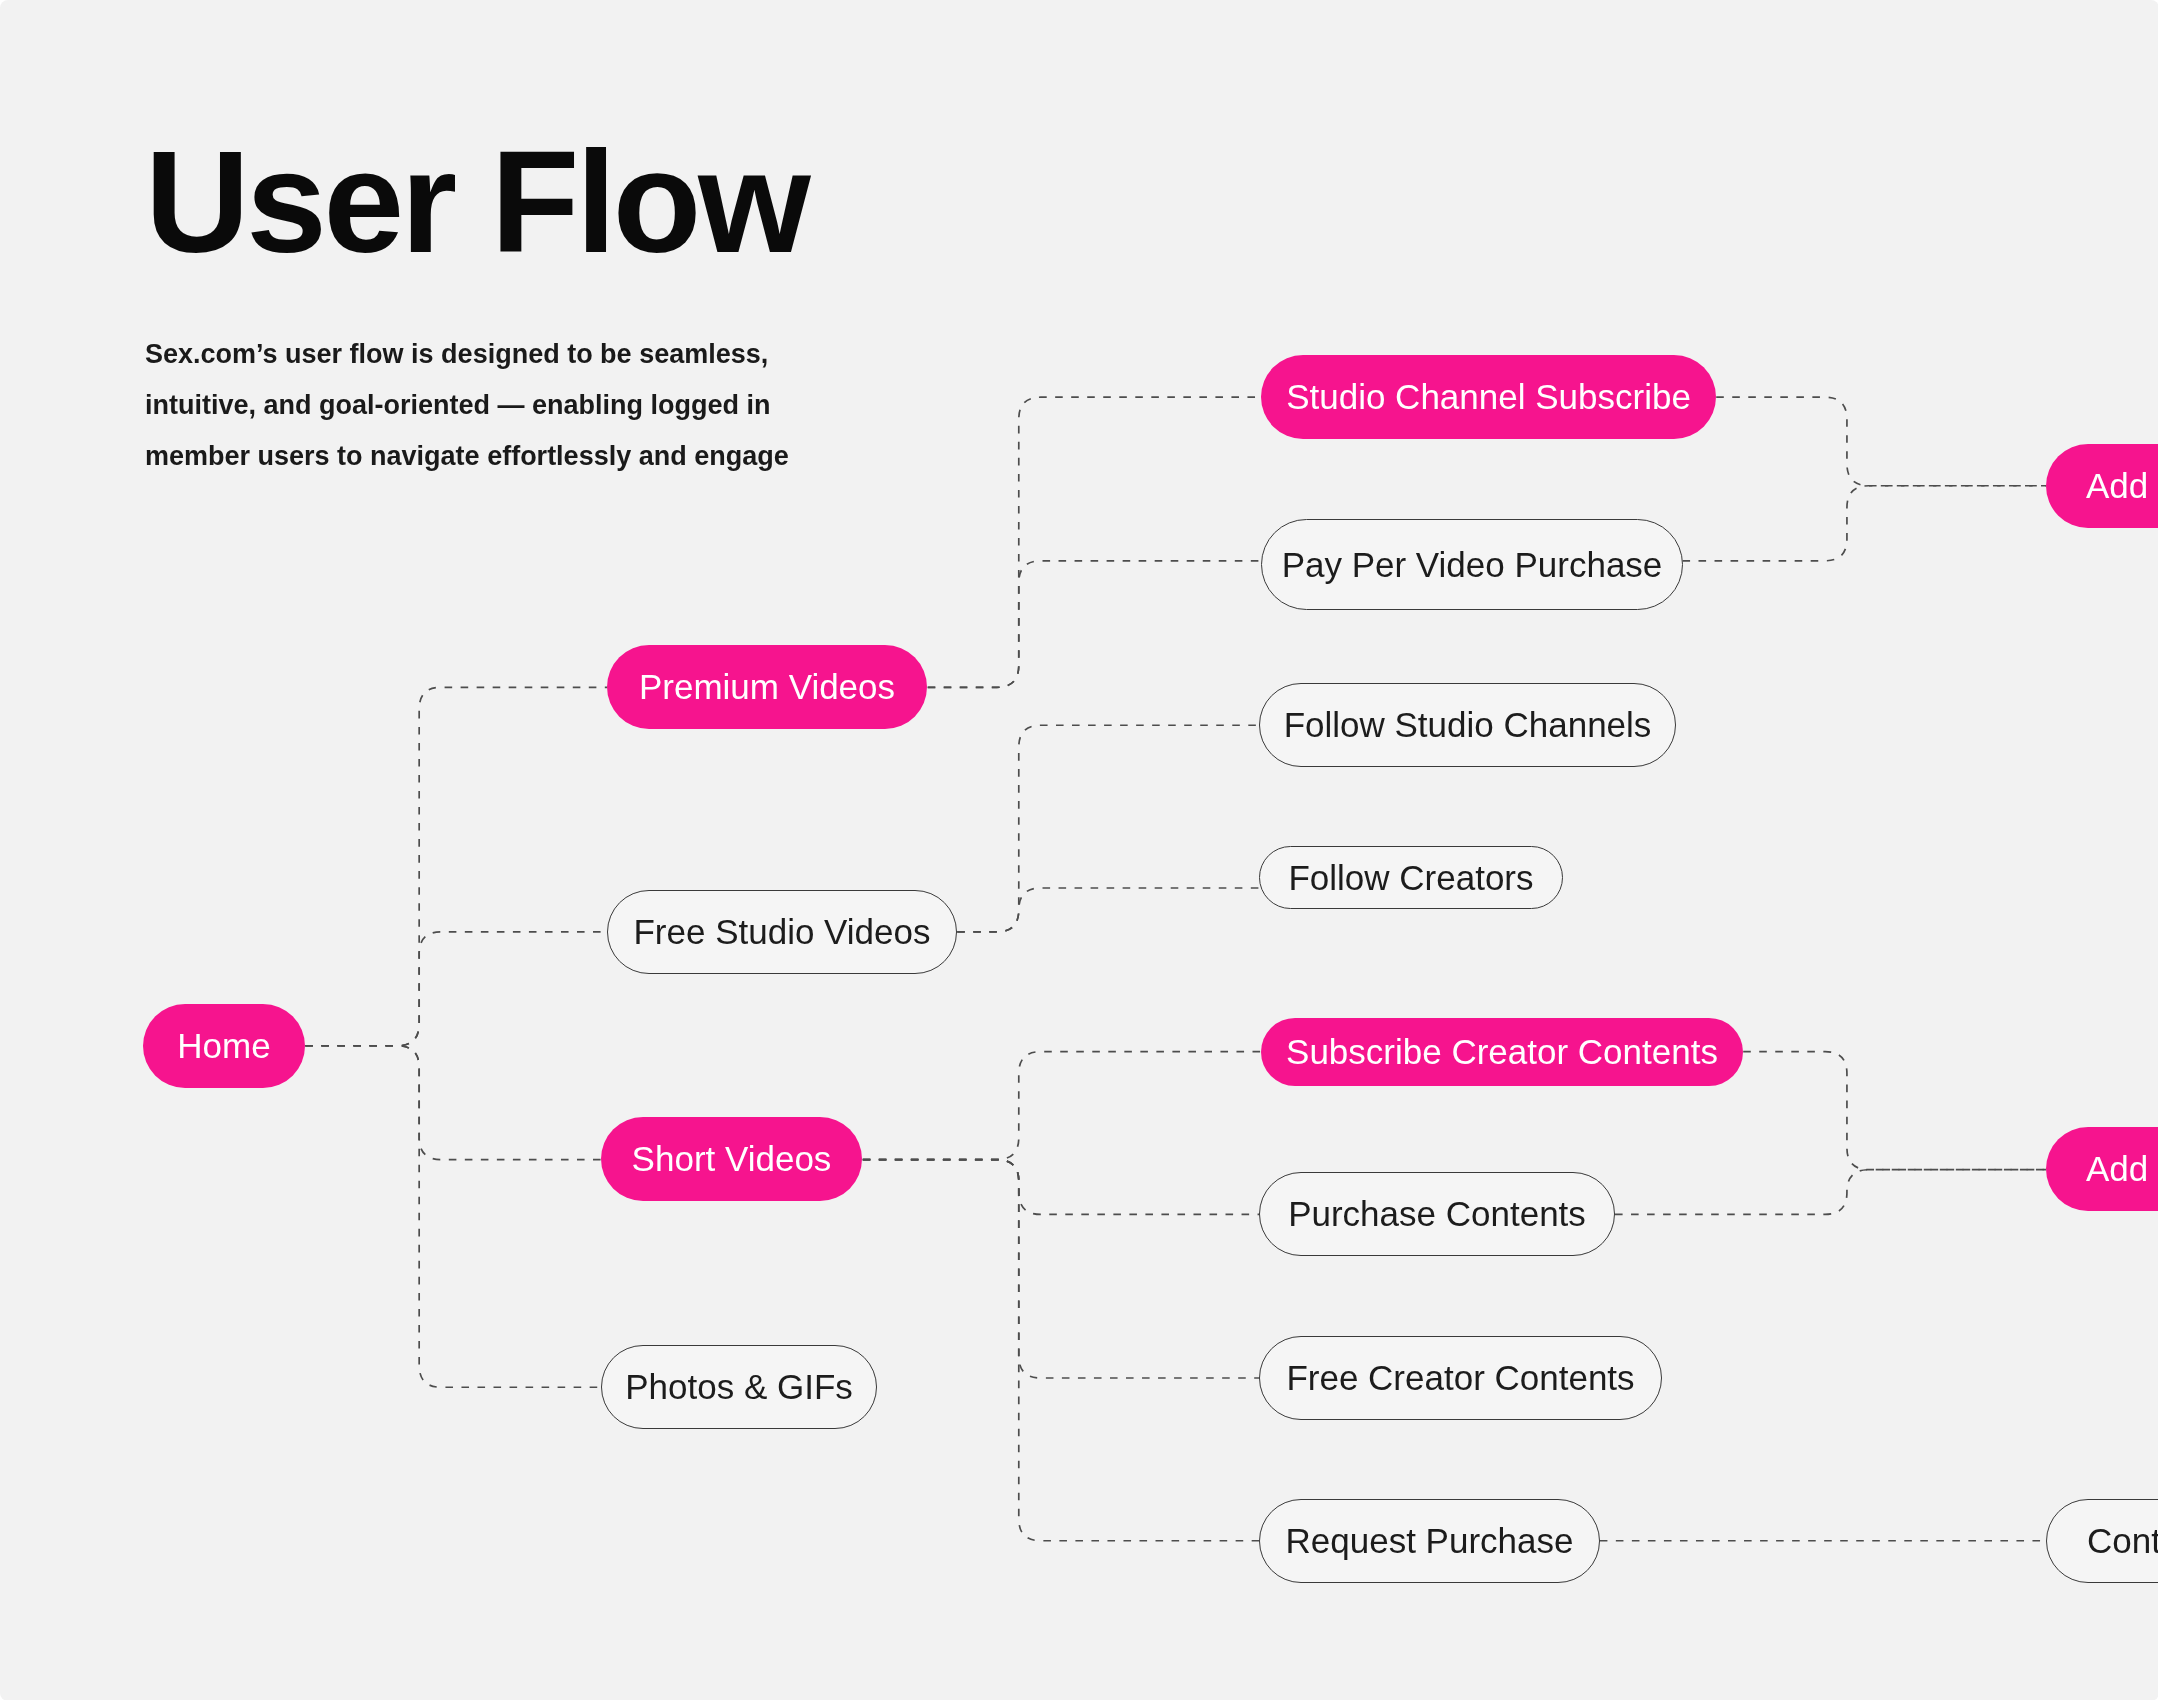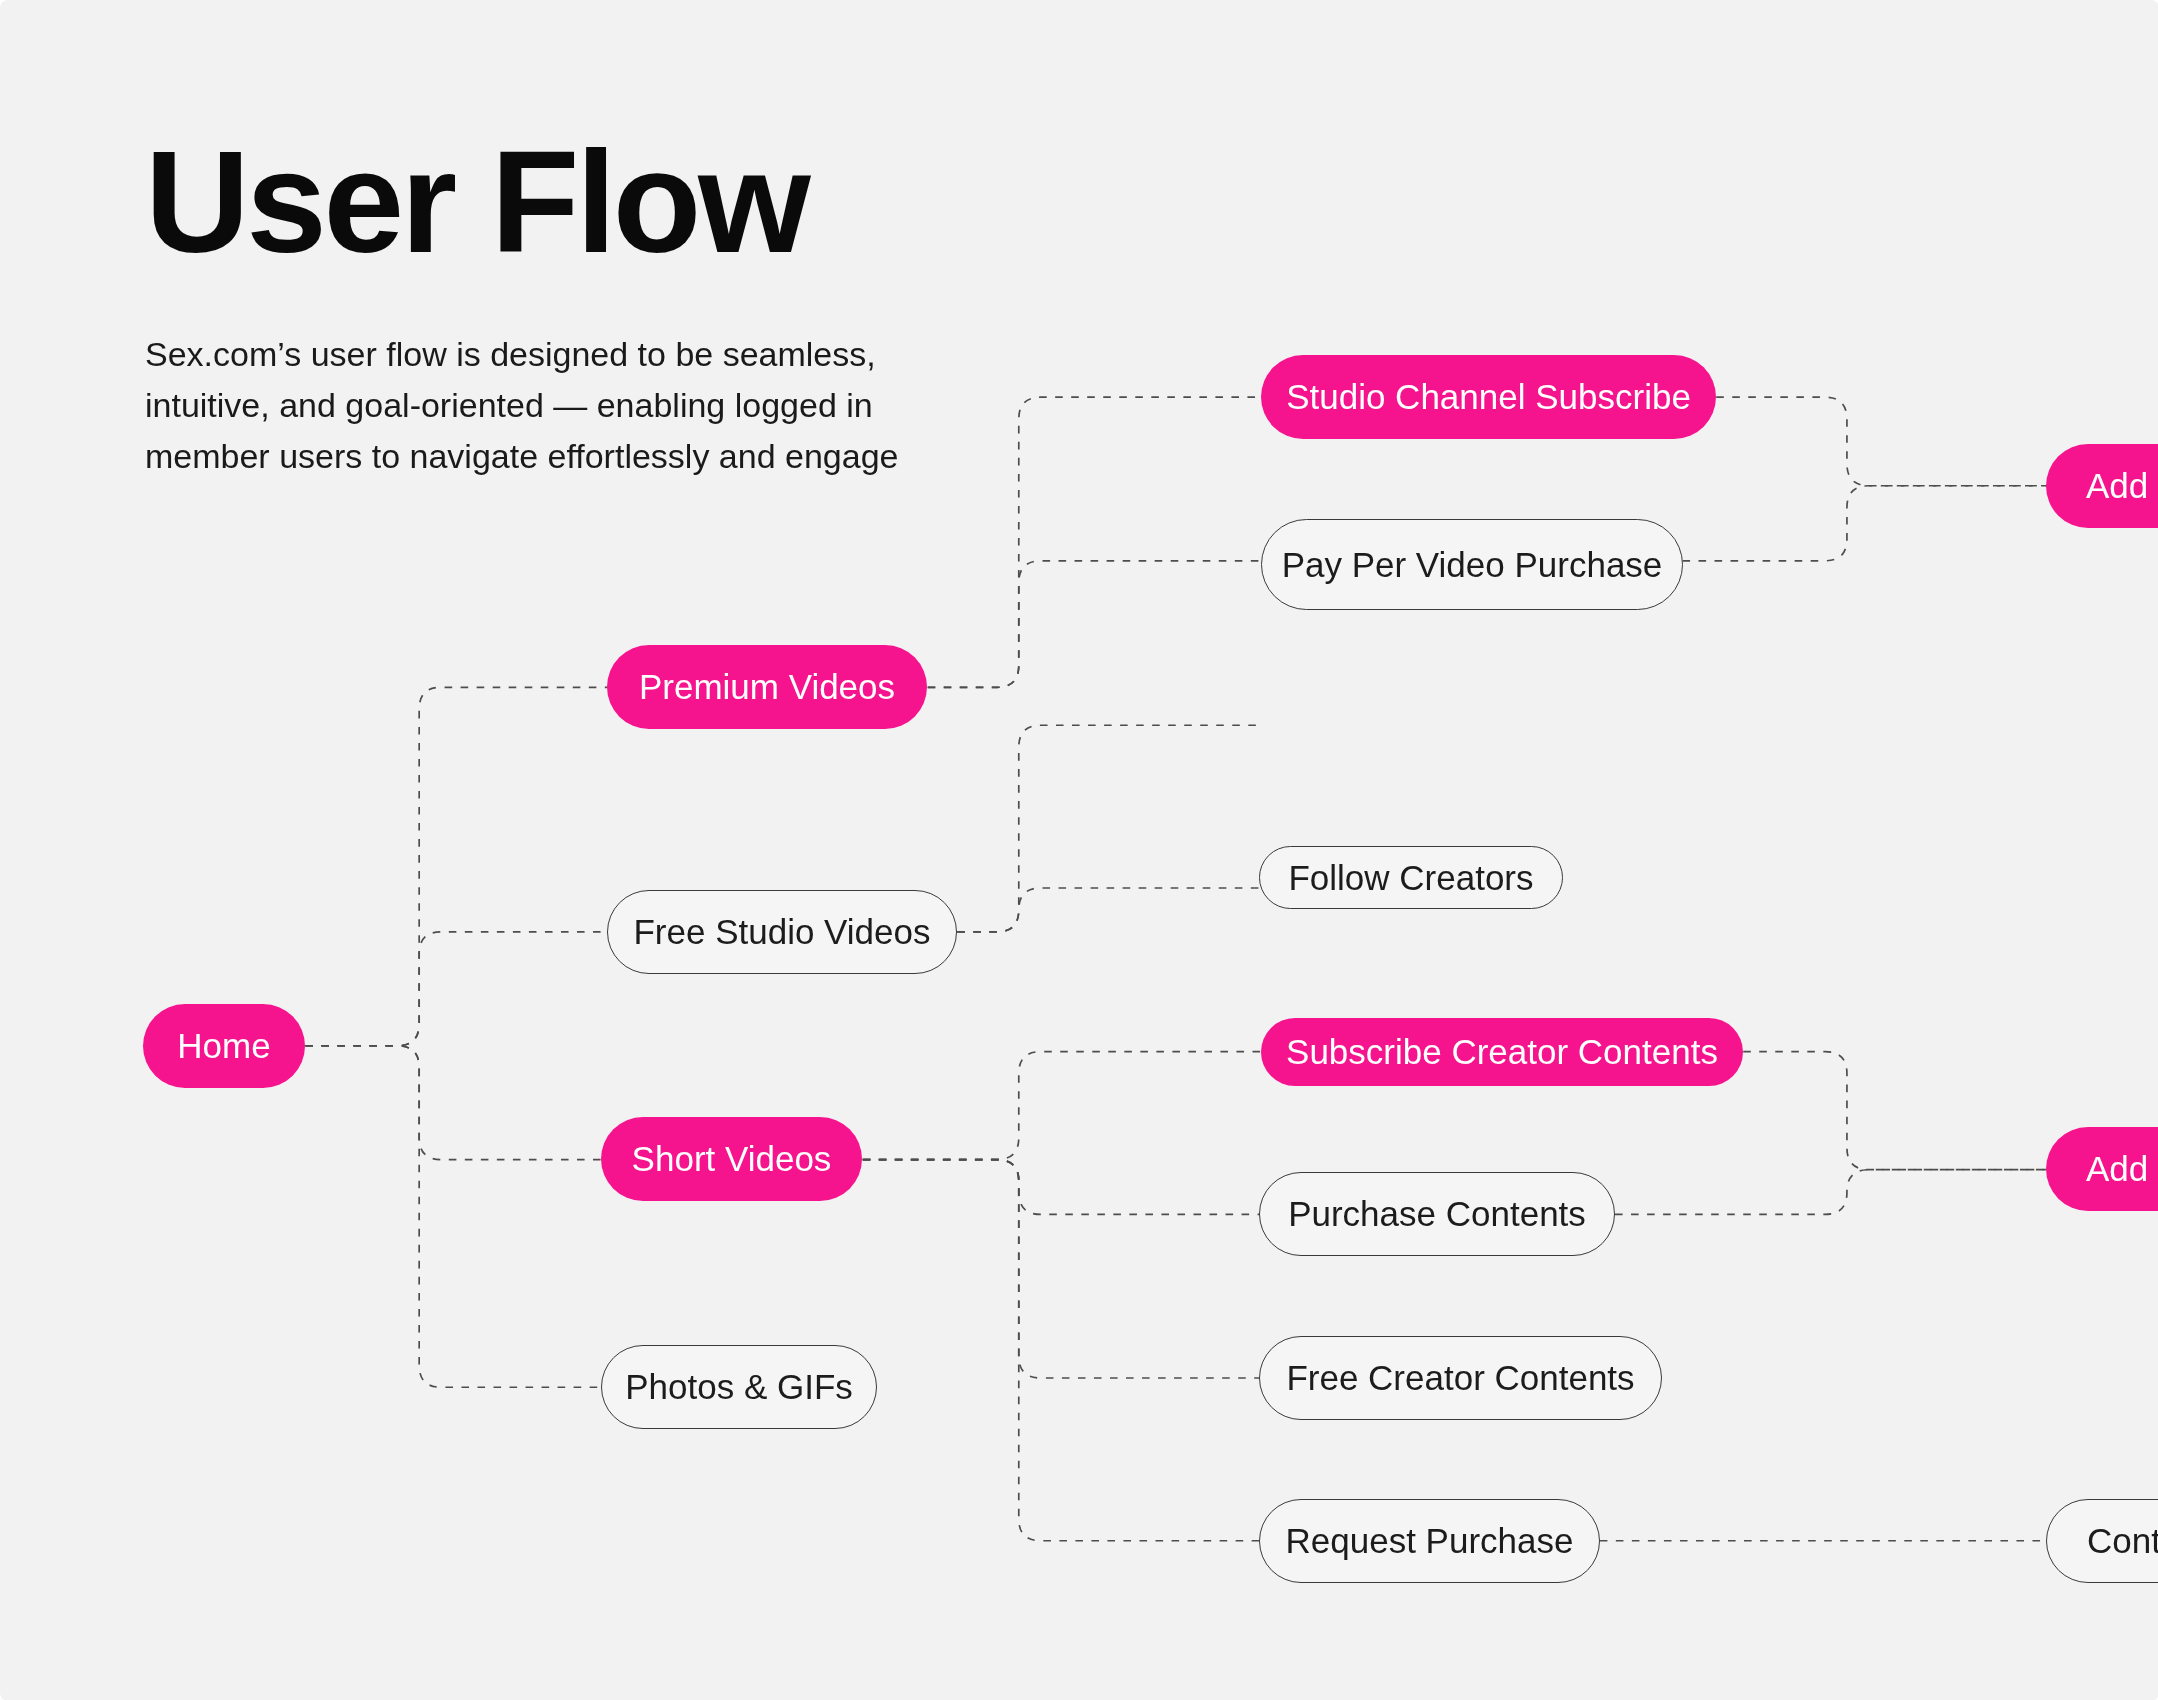--- a/index.html
+++ b/index.html
@@ -18,24 +18,24 @@
   #page-title{
     margin:0;
     font-size:145px;
     font-weight:800;
     letter-spacing:-3.4px;
     line-height:1.05;
     color:#0a0a0a;
   }
   #description{
     margin-top:51px;
-    font-size:34px;
+    font-size:27px;
     line-height:51px;
     color:#1a1a1a;
-    font-weight:400;
+    font-weight:700;
   }
   #diagram{position:absolute;inset:0;}
   svg#edges{position:absolute;left:0;top:0;}
   .node{
     position:absolute;
     display:flex;align-items:center;justify-content:center;
     border-radius:51px;
     font-size:35px;
     box-sizing:border-box;
     white-space:nowrap;
@@ -105,20 +105,23 @@
   </div>
       <div class="node white" style="left: 601px; top: 1345px; width: 276px; height: 84px;">
     <span class="node-label">Photos &amp; GIFs</span>
   </div>
       <div class="node pink" style="left: 1261px; top: 355px; width: 455px; height: 84px;">
     <span class="node-label">Studio Channel Subscribe</span>
   </div>
       <div class="node white" style="left: 1261px; top: 519px; width: 422px; height: 91px;">
     <span class="node-label">Pay Per Video Purchase</span>
   </div>
+      <div class="node white" style="left: 1259px; top: 683px; width: 417px; height: 84px;">
+    <span class="node-label">Follow Studio Channels</span>
+  </div>
       <div class="node white" style="left: 1259px; top: 846px; width: 304px; height: 63px;">
     <span class="node-label">Follow Creators</span>
   </div>
       <div class="node pink" style="left: 1261px; top: 1018px; width: 482px; height: 68px;">
     <span class="node-label">Subscribe Creator Contents</span>
   </div>
       <div class="node white" style="left: 1259px; top: 1172px; width: 356px; height: 84px;">
     <span class="node-label">Purchase Contents</span>
   </div>
       <div class="node white" style="left: 1259px; top: 1336px; width: 403px; height: 84px;">

